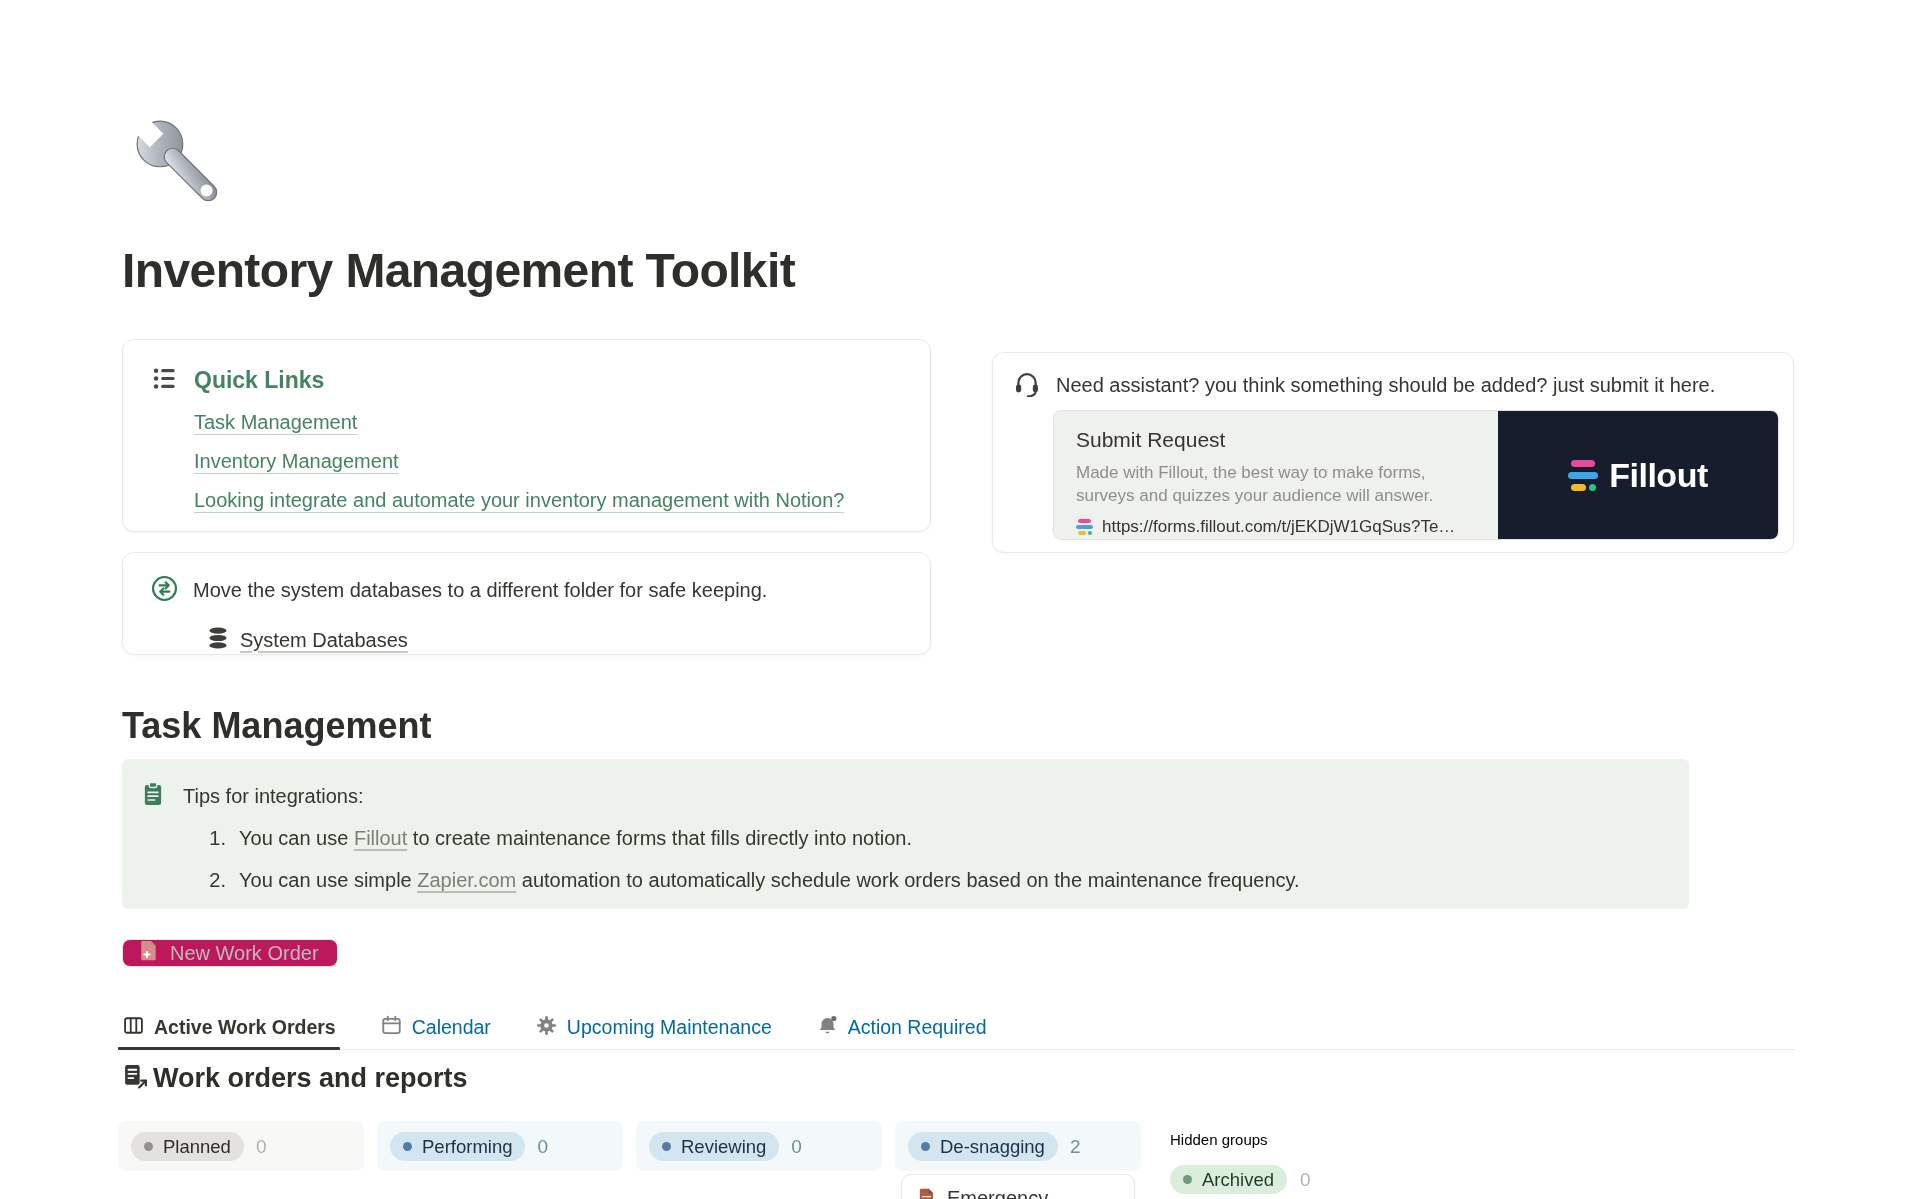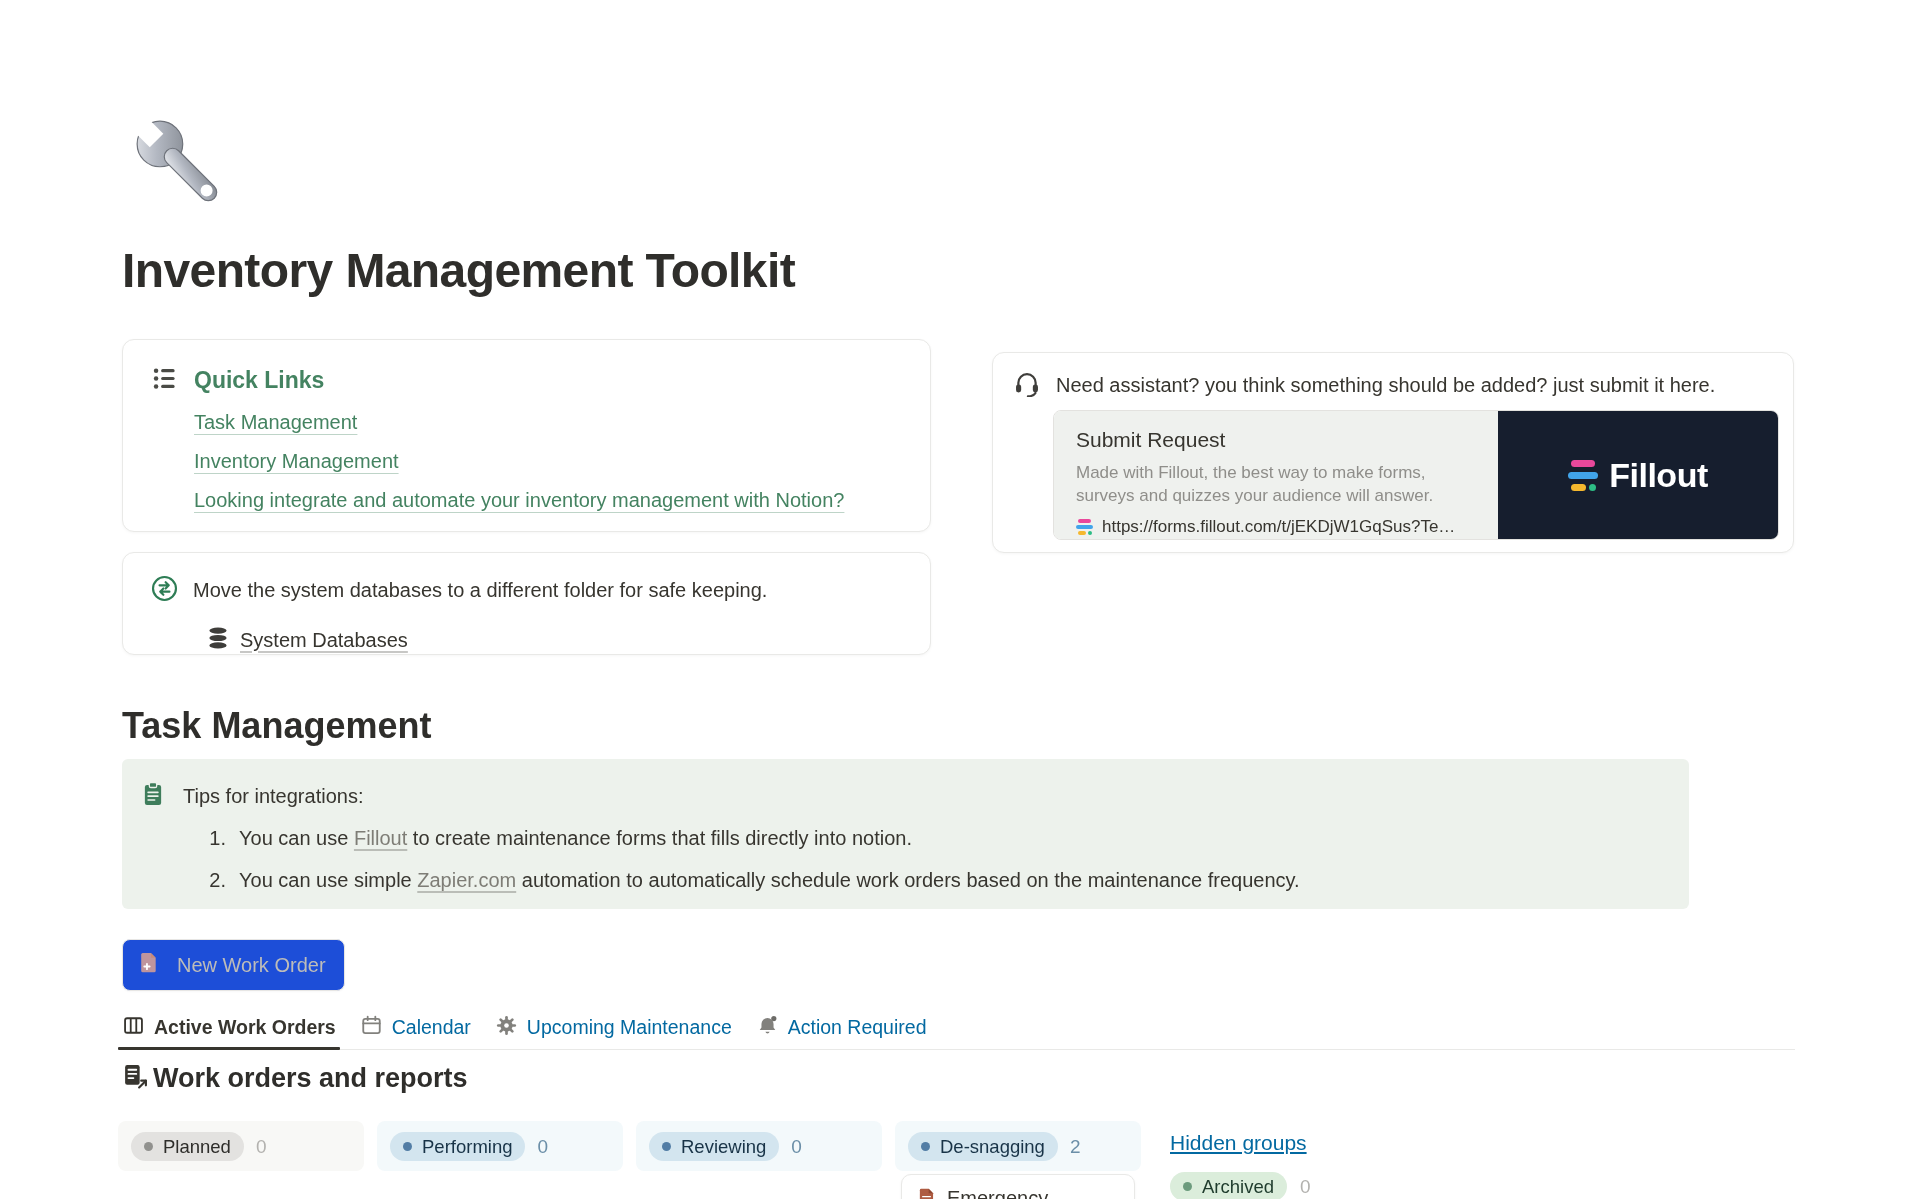--- a/index.html
+++ b/index.html
@@ -52,25 +52,25 @@
   
   .tm-heading { position:absolute; left:122px; top:705px; font-size:36px; font-weight:700; color:#2F2E2B; }
   .tips { position:absolute; left:122px; top:759px; width:1567px; height:150px; background:#EDF2EC; border-radius:6px; padding:22px 24px 0 18px; }
   .tips-head { display:flex; align-items:center; gap:17px; }
   .tips-title { font-size:20px; color:#37352F; }
   .tips-list { margin:13px 0 0 64px; }
   .tips-item { display:flex; gap:13px; margin-bottom:13px; font-size:20px; line-height:29px; color:#37352F; }
   .tips-num { min-width:22px; text-align:right; }
   .tip-link { color:#7E7D76; text-decoration:underline; text-decoration-color:rgba(55,53,47,0.28); text-underline-offset:4px; cursor:pointer; }
 
-  .new-btn { position:absolute; left:122px; top:939px; height:52px; display:flex; align-items:center; gap:17px; padding:0 18px 0 14px; background:#1d4ed8; border:1px solid #E7E6E4; border-radius:8px; box-shadow:0 1px 2px rgba(15,15,15,0.03); cursor:pointer; }
+  .new-btn { position:absolute; left:122px; top:939px; height:28px; display:flex; align-items:center; gap:10px; padding:0 18px 0 14px; background:#be185d; border:1px solid #E7E6E4; border-radius:8px; box-shadow:0 1px 2px rgba(15,15,15,0.03); cursor:pointer; }
   .new-btn span { font-size:20px; color:#BDBCB9; }
 
   
-  .tabs { position:absolute; left:122px; top:1006px; width:1673px; height:44px; display:flex; align-items:flex-end; gap:24px; border-bottom:1px solid #E9E9E7; }
+  .tabs { position:absolute; left:122px; top:1006px; width:1673px; height:44px; display:flex; align-items:flex-end; gap:44px; border-bottom:1px solid #E9E9E7; }
   .tab { display:flex; align-items:center; gap:9px; height:100%; font-size:19.5px; color:#0369a1; cursor:pointer; position:relative; }
   .tab.active { color:#37352F; font-weight:700; }
   .tab.active::after { content:""; position:absolute; left:-4px; right:-4px; bottom:-1px; height:3px; background:#37352F; border-radius:1px; }
 
   
   .board-title-row { position:absolute; left:122px; top:1063px; display:flex; align-items:center; gap:4px; }
   .board-title { font-size:27px; font-weight:700; color:#2F2E2B; }
 
   .kanban { position:absolute; left:118px; top:1121px; display:flex; gap:13px; }
   .kcol { width:246px; border-radius:8px; padding:11px 13px; height:50px; }
@@ -85,21 +85,21 @@
   .chip.blue .dot { background:#527DA5; }
   .chip.green { background:#DBEDDB; color:#1E3B2C; }
   .chip.green .dot { background:#6C9B7D; }
   .kcount { font-size:19px; color:#B3B2AF; }
   .kcount.bluec { color:#6B8FA8; }
 
   .kcard { position:absolute; left:901px; top:1174px; width:234px; height:72px; background:#fff; border:1px solid #E9E9E7; border-radius:10px; box-shadow:0 1px 3px rgba(15,15,15,0.05); padding:12px 14px; display:flex; align-items:flex-start; gap:10px; cursor:pointer; }
   .kcard-title { font-size:20px; font-weight:500; color:#37352F; }
 
   .hidden-groups { position:absolute; left:1170px; top:1131px; }
-  .hg-title { font-size:21px; color:#0369a1;text-decoration:underline; }
+  .hg-title { font-size:15px; color:#000000; }
   .hg-row { display:flex; align-items:center; gap:13px; margin-top:17px; }
 </style>
 </head>
 <body>
 
 <div class="stage">
 
   <div class="page-icon">
     <svg width="120" height="120" viewBox="0 0 100 100">
       <defs>

